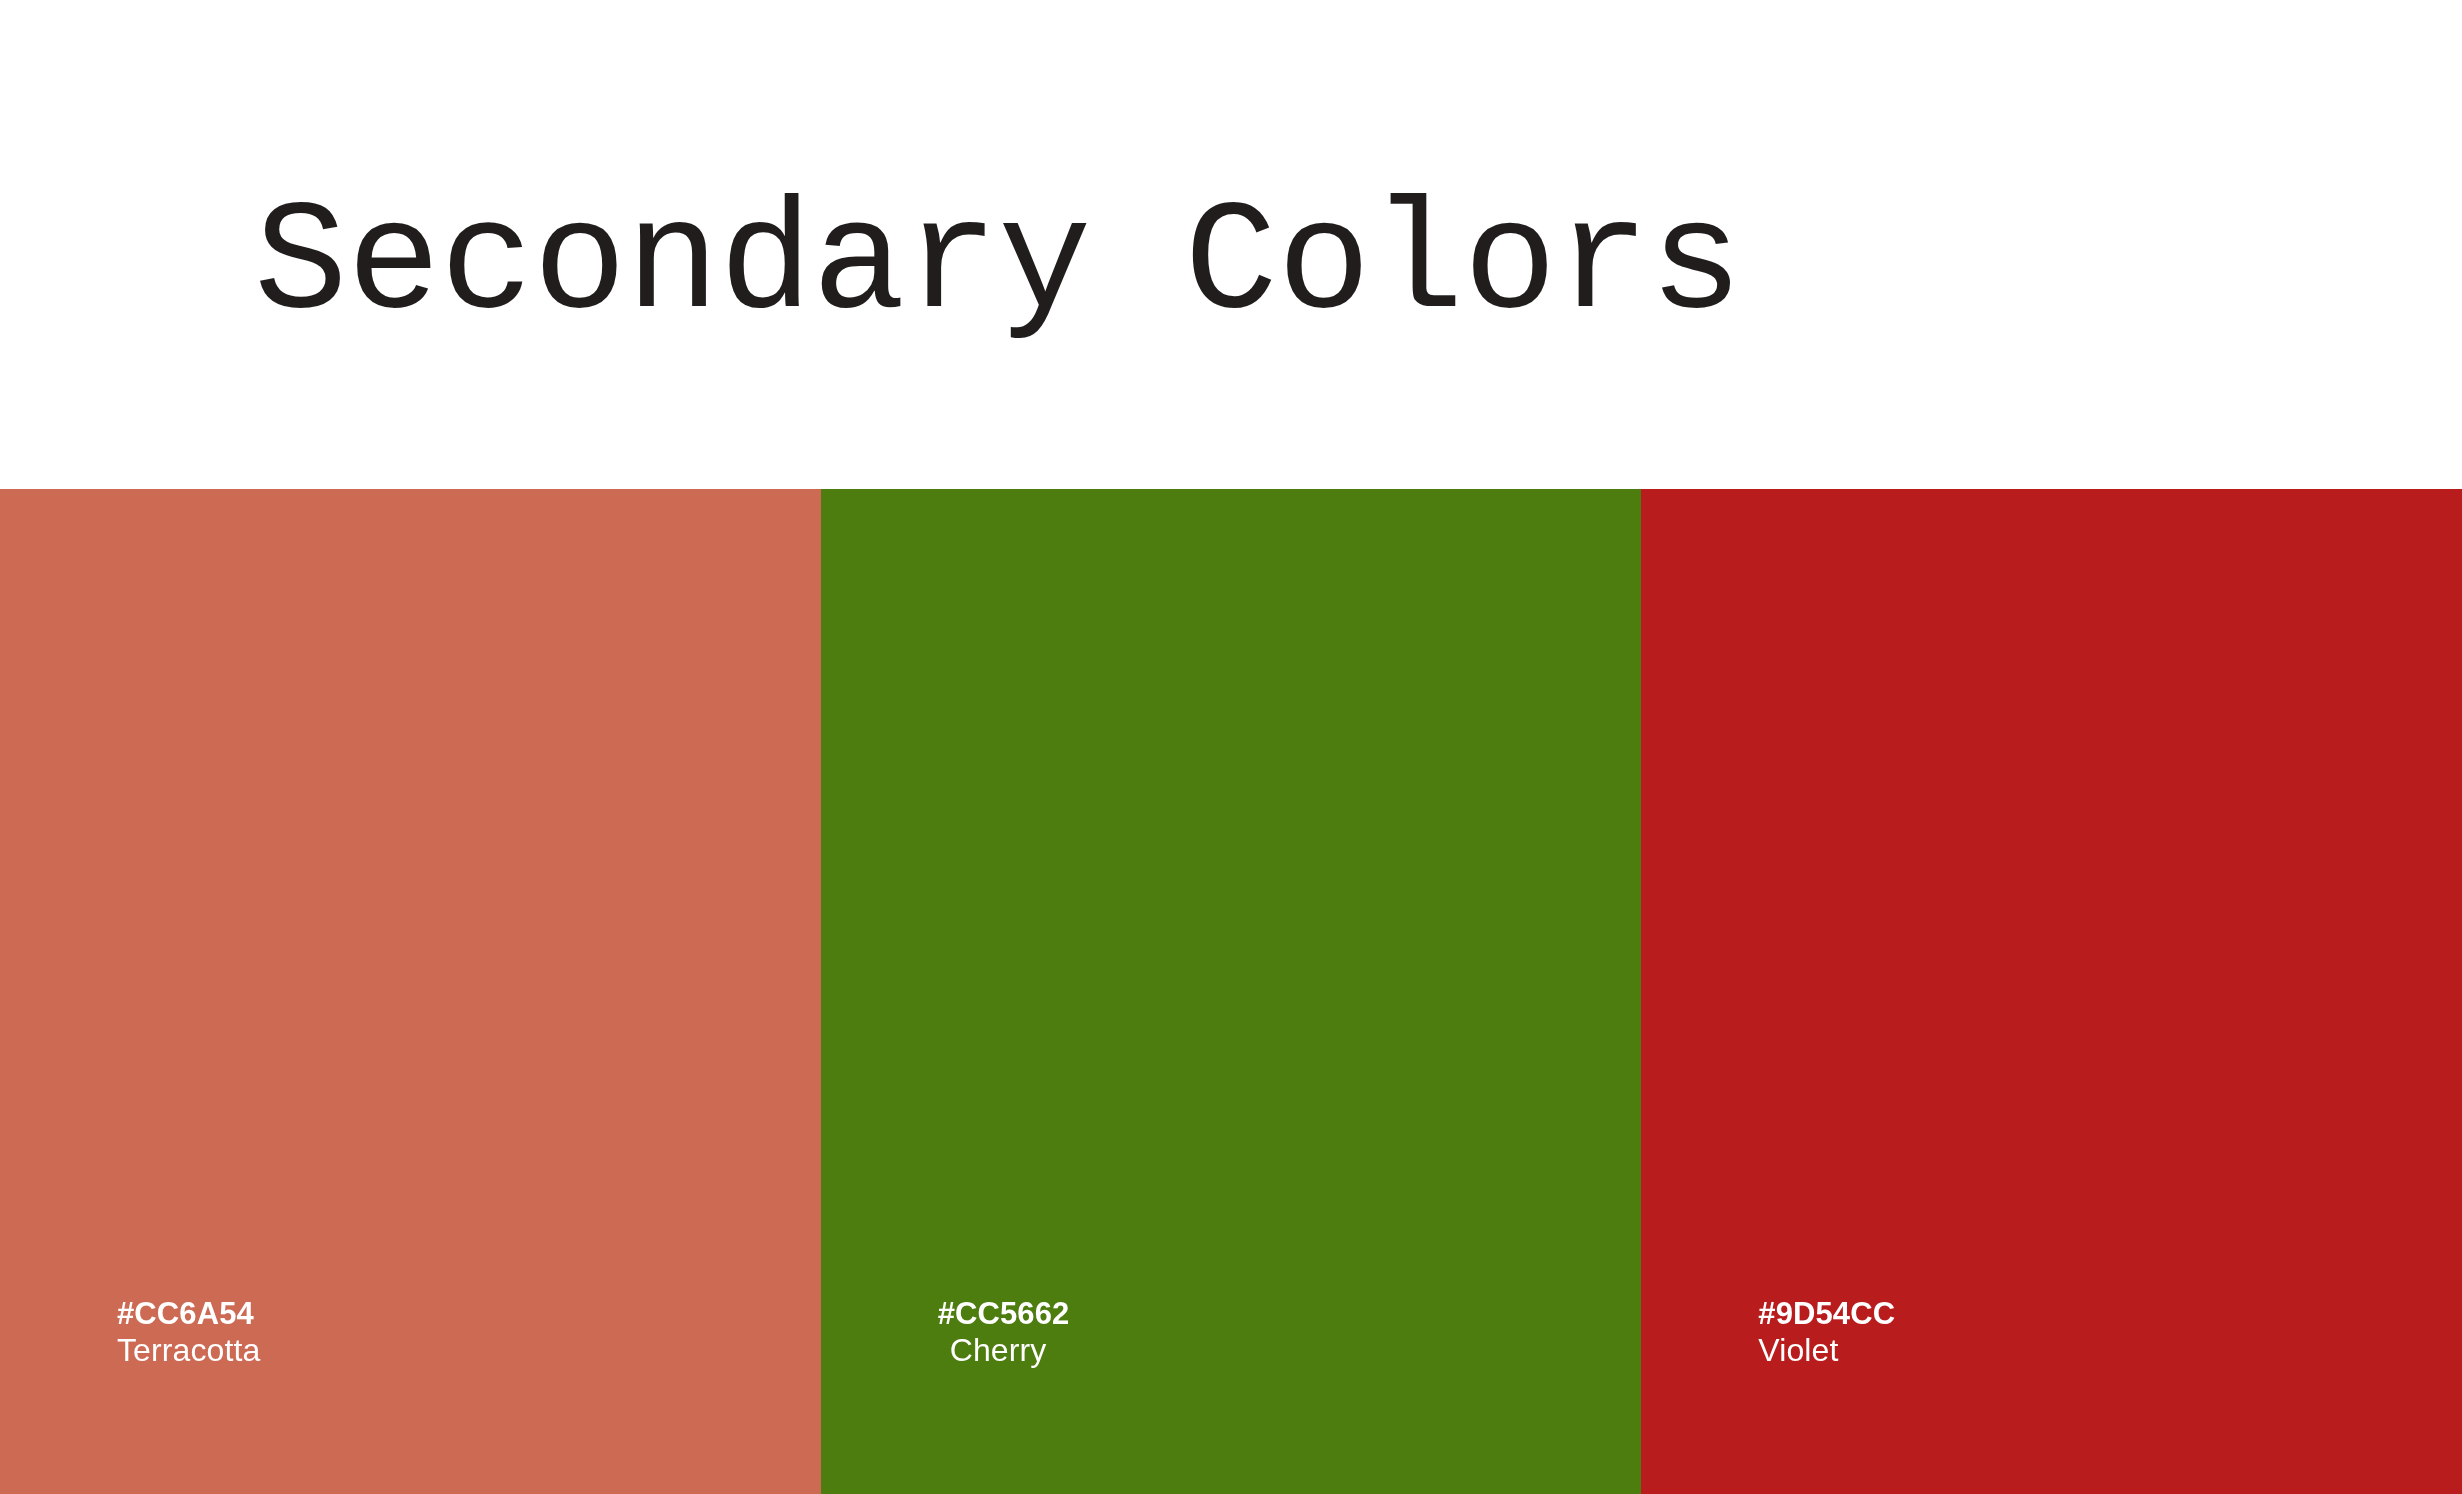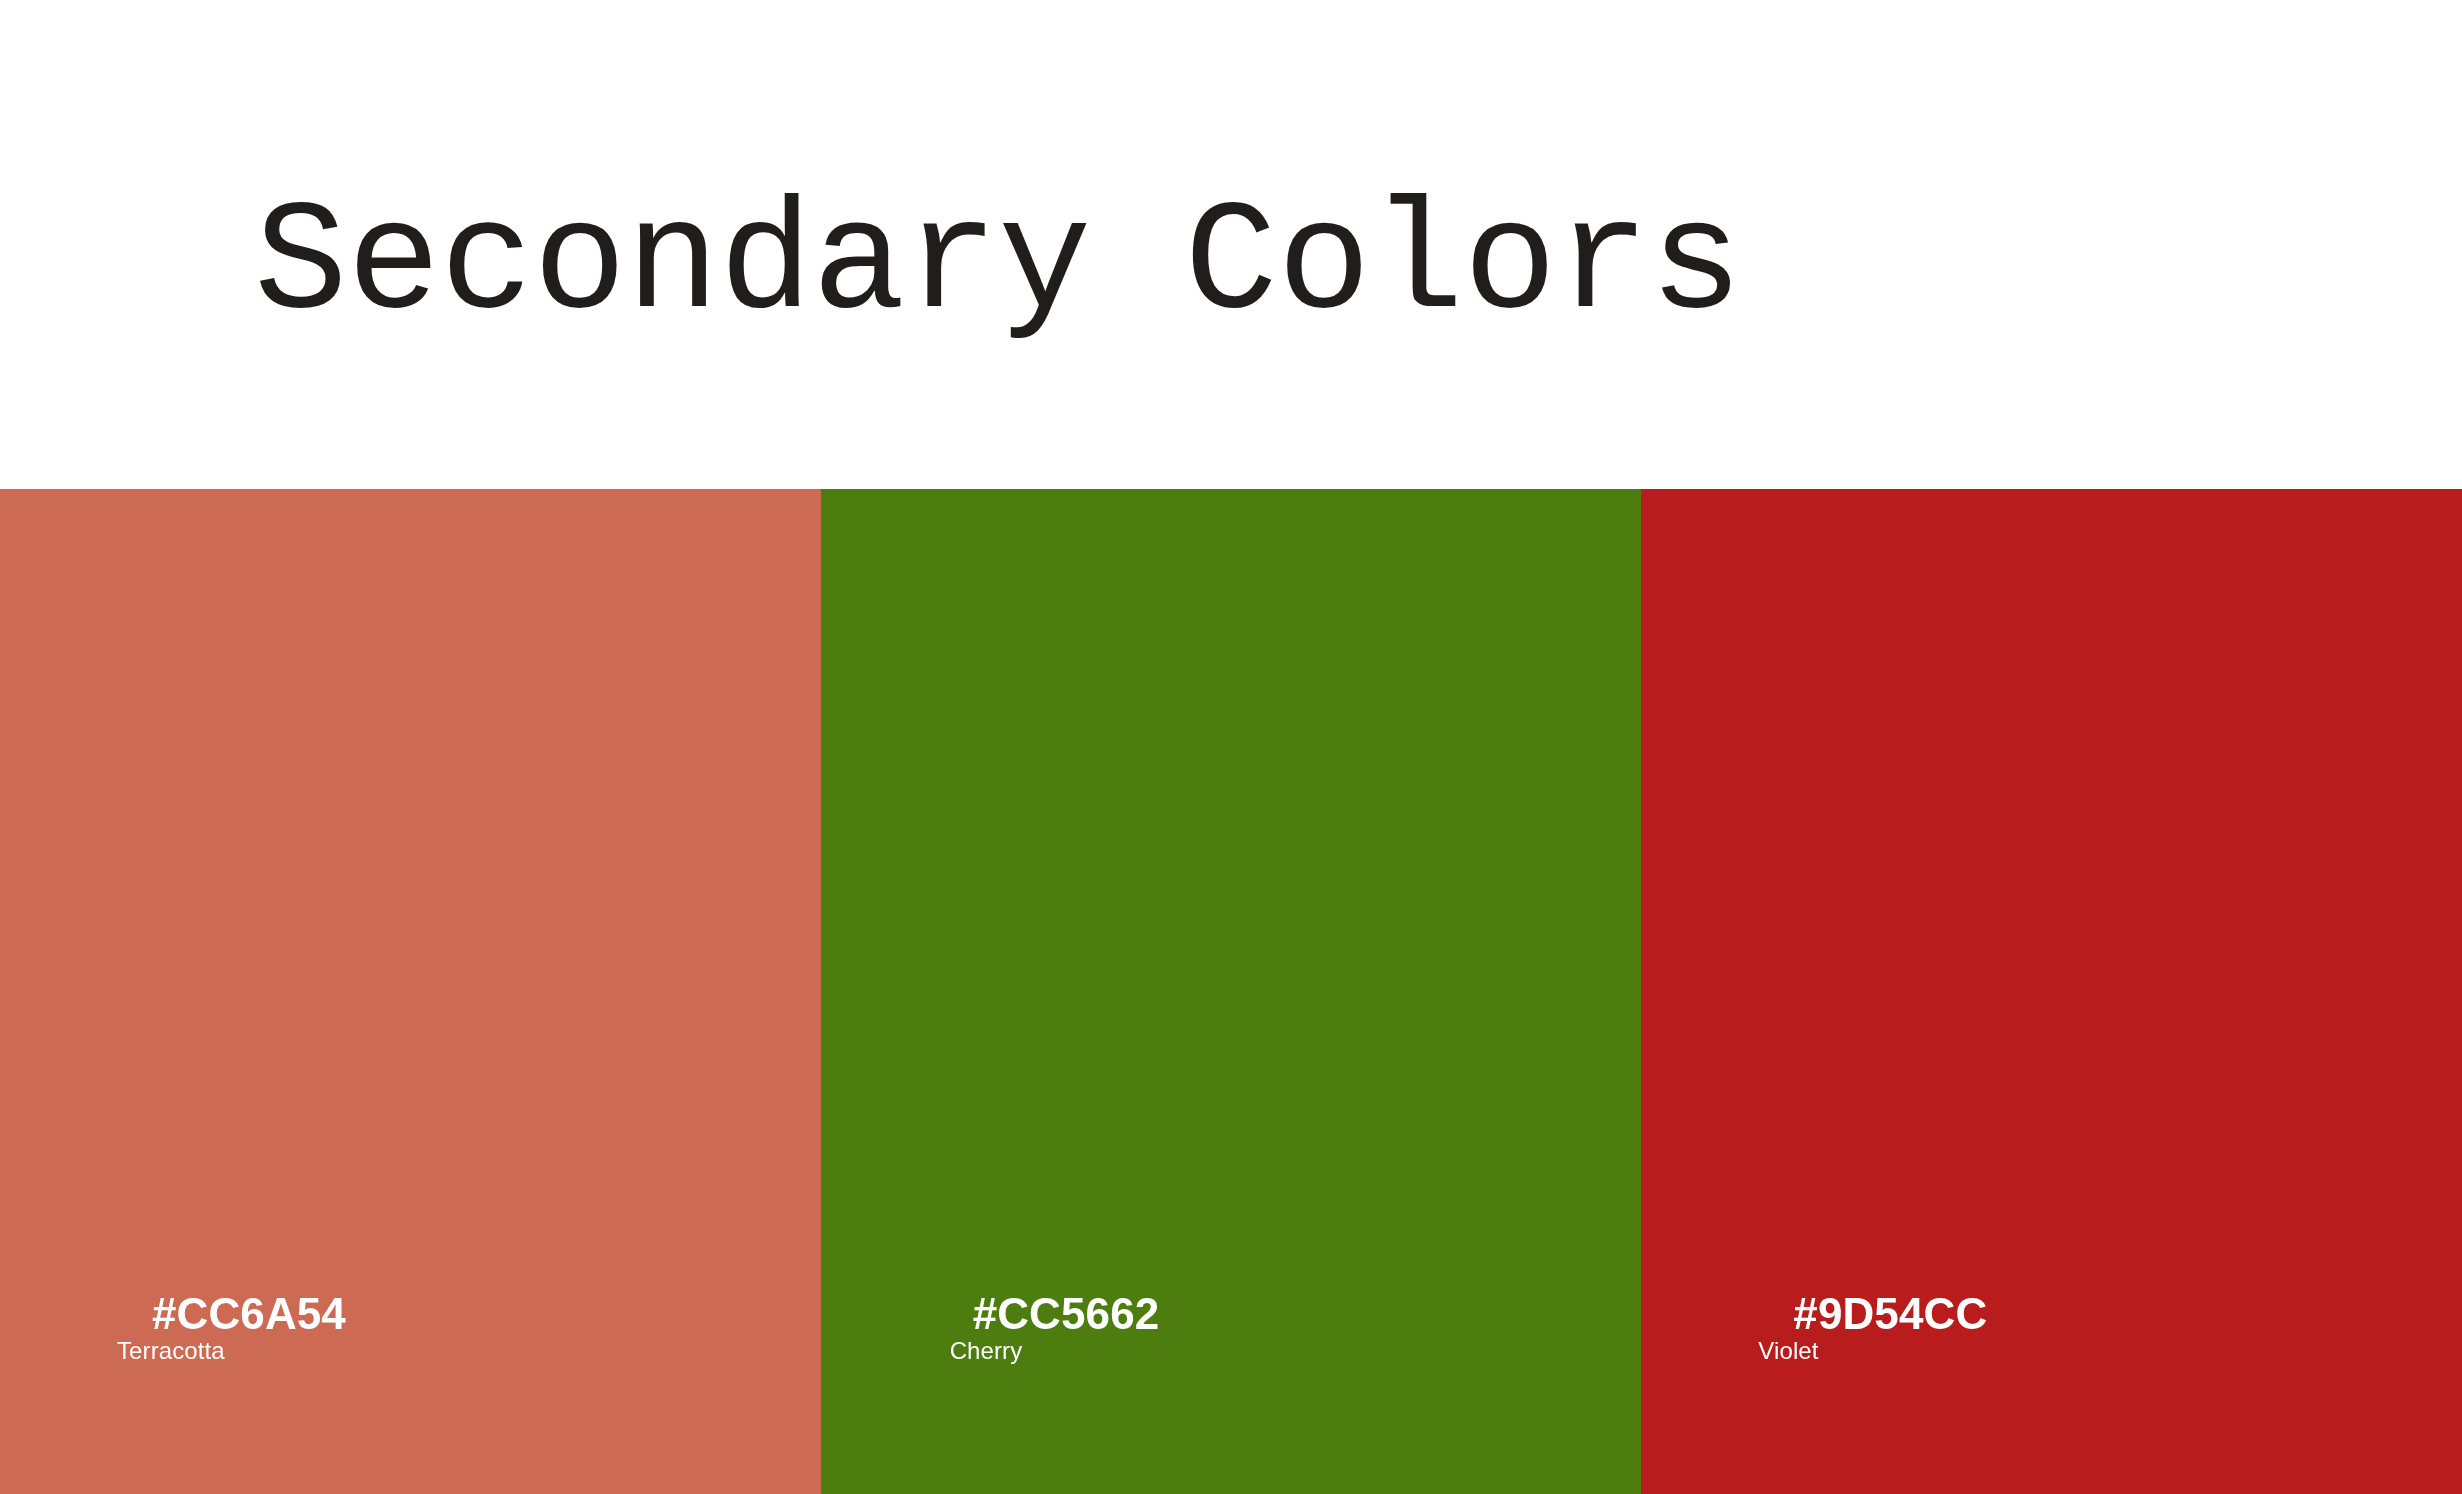--- a/index.html
+++ b/index.html
@@ -69,33 +69,32 @@
     position: absolute;
     left: 117px;
     bottom: 126px;
     color: #ffffff;
   }
 
   .swatch-hex {
     display: block;
     font-family: "Liberation Sans", sans-serif;
     font-weight: 700;
-    font-size: 44px;
+    font-size: 31px;
     line-height: 37px;
     letter-spacing: 0.1px;
     color: #ffffff;
     white-space: nowrap;
-    margin-left: 35px;
   }
 
   .swatch-name {
     display: block;
     font-family: "Liberation Sans", sans-serif;
     font-weight: 400;
-    font-size: 24px;
+    font-size: 32px;
     line-height: 37px;
     letter-spacing: 0.1px;
     color: #ffffff;
     white-space: nowrap;
   }
 </style>
 </head>
 <body>
 
 <div class="page">

